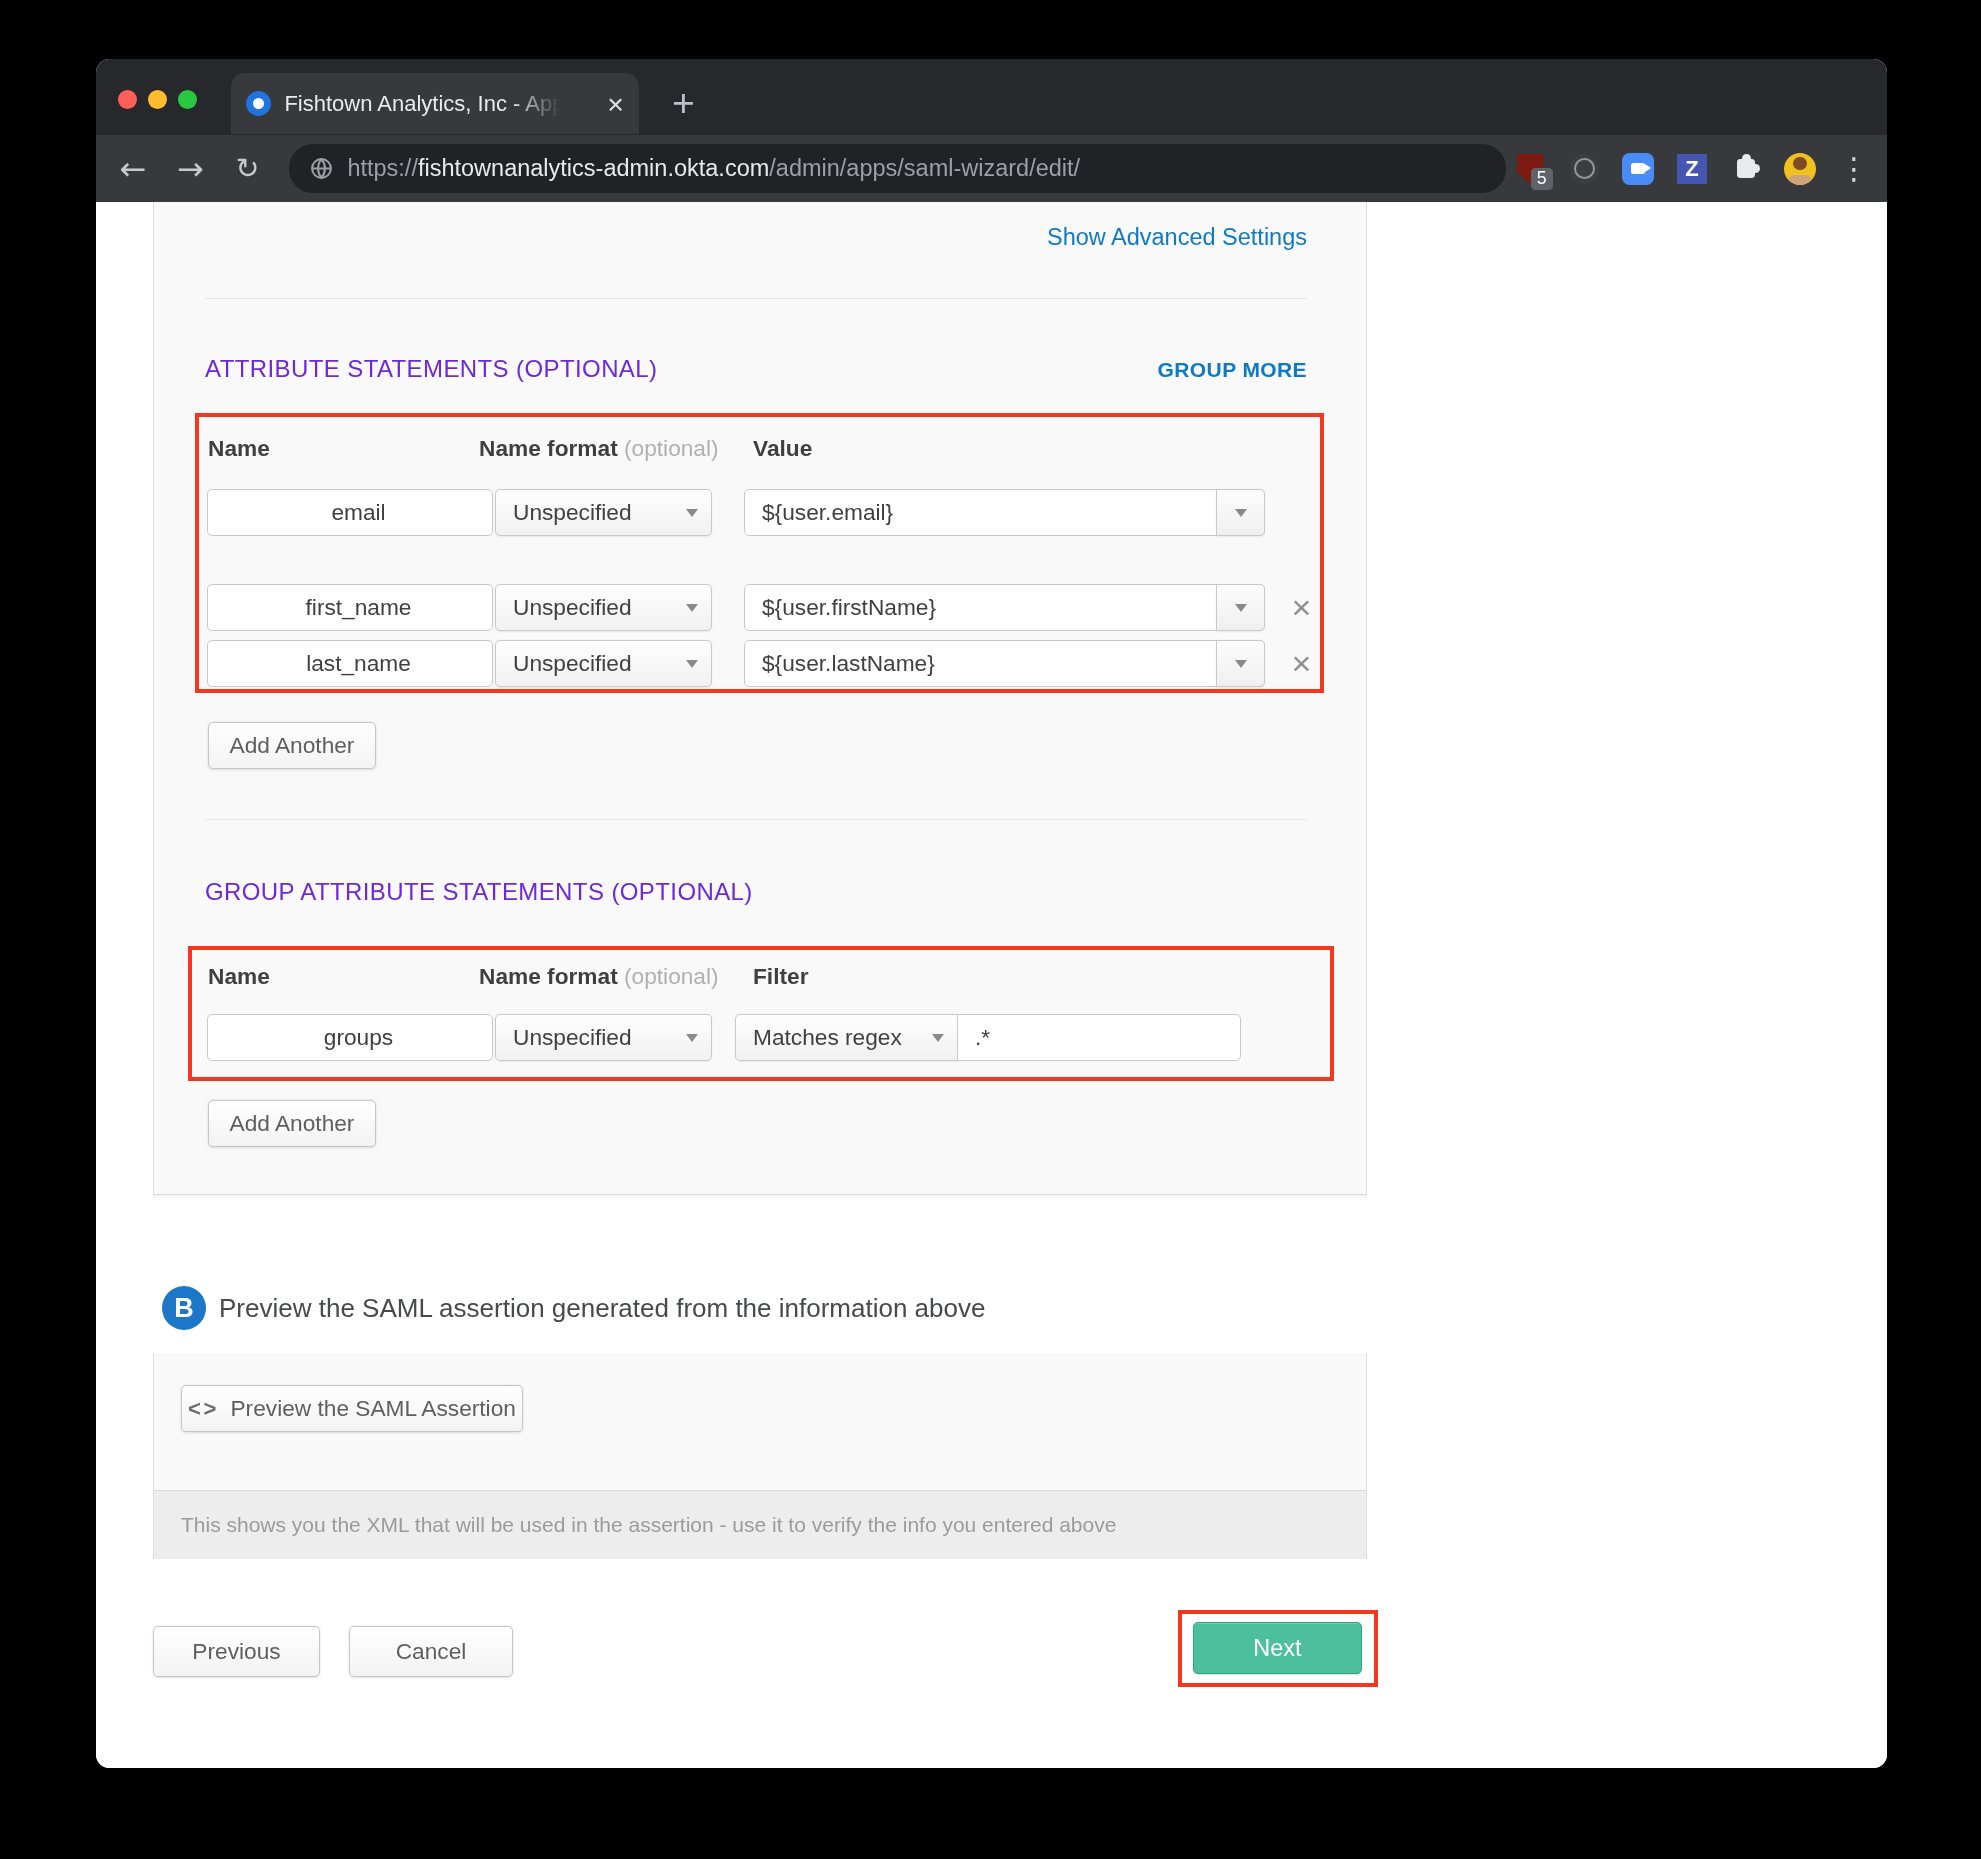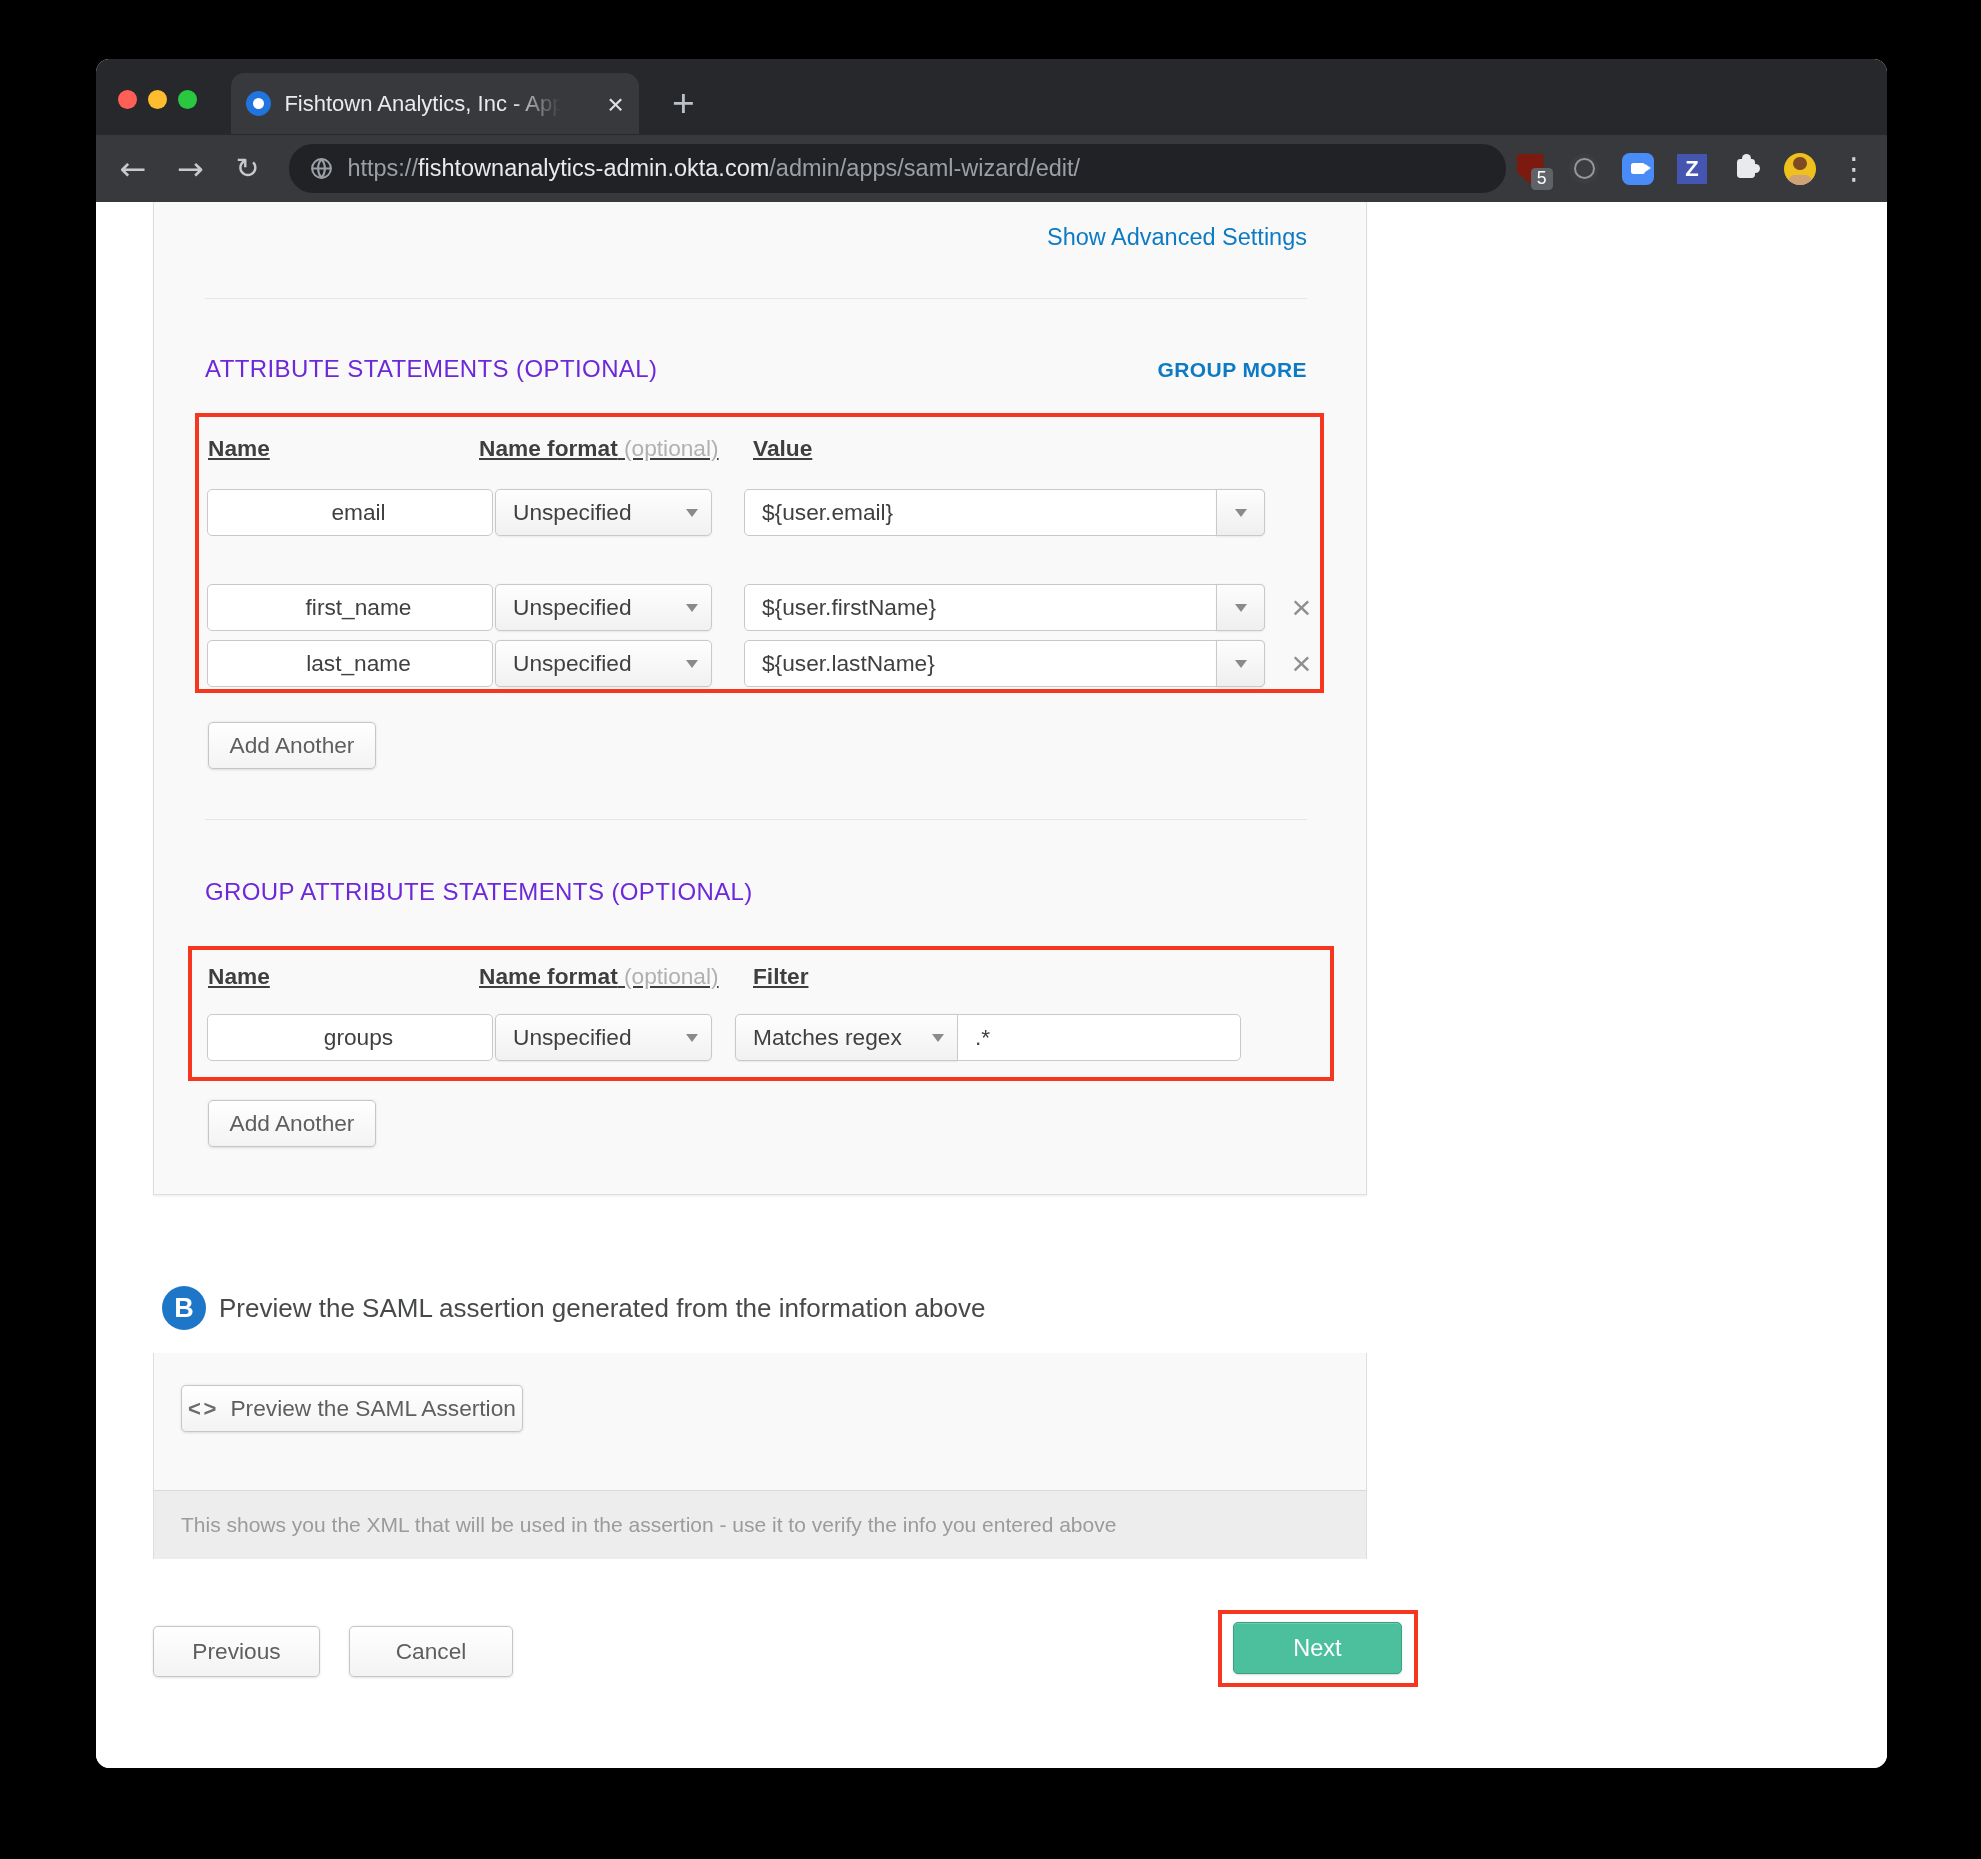--- a/index.html
+++ b/index.html
@@ -49,21 +49,21 @@
   .panel{position:absolute;background:#f9f9f9;border:0.8px solid #dddddd;border-top:none;box-sizing:border-box;}
   .panel1{left:57px;top:0;width:1214px;height:993px;box-shadow:0 1.7px 1.7px rgba(0,0,0,.05);}
   .link{color:#0d7ac4;font-size:23.5px;}
   .show-adv{position:absolute;top:22px;right:59px;}
   .hr{position:absolute;left:51px;right:59px;height:0;border-top:1.7px solid #e6e6e6;}
   .sec-title{position:absolute;left:51px;color:#6d28d9;font-size:24px;letter-spacing:0.4px;}
   .learn-more{position:absolute;right:59px;font-size:21px;font-weight:bold;letter-spacing:0.4px;}
   .redbox{position:absolute;border:4.2px solid #f4371e;box-sizing:border-box;}
   .rb1{left:41px;top:211px;width:1129px;height:280px;}
   .rb2{left:34px;top:744px;width:1146px;height:135px;}
-  .colhead{position:absolute;font-size:22.7px;font-weight:bold;color:#3f3f3f;text-decoration:underline;}
+  .colhead{position:absolute;font-size:22.7px;font-weight:bold;color:#3f3f3f;}
   .opt{font-weight:normal;color:#b0b0b0;}
   .frow{position:absolute;left:0;width:100%;height:47px;}
   .inp{position:absolute;height:47px;box-sizing:border-box;border:0.8px solid #c9c9c9;border-radius:5px;background:#fff;font-family:"Liberation Sans",sans-serif;font-size:22.7px;color:#404040;padding:0 0 0 17px;outline:none;}
   .sel{position:absolute;height:47px;box-sizing:border-box;border:0.8px solid #c9c9c9;border-radius:5px;background:linear-gradient(#fefefe,#f1f1f1);display:flex;align-items:center;justify-content:space-between;padding:0 13.4px 0 17px;font-size:22.7px;color:#404040;box-shadow:0 0.8px 1.7px rgba(0,0,0,.07);}
   .caret{width:0;height:0;border-left:6.7px solid transparent;border-right:6.7px solid transparent;border-top:8.4px solid #8a8a8a;}
   .name-col{left:53px;width:286px;text-align:center;}
   .fmt-col{left:341px;width:217px;}
   .combo{position:absolute;left:590px;width:521px;height:47px;}
   .combo .cinp{left:0;top:0;width:100%;padding-right:64px;}
   .combo-btn{position:absolute;right:0;top:0;width:49px;height:47px;box-sizing:border-box;border:0.8px solid #c9c9c9;border-radius:0 5px 5px 0;background:linear-gradient(#fdfdfd,#efefef);display:flex;align-items:center;justify-content:center;box-shadow:0 0.8px 1.7px rgba(0,0,0,.07);}
@@ -73,21 +73,21 @@
   .ginp{left:803px;width:284px;border-radius:0 5px 5px 0;}
   .bcircle{position:absolute;left:66px;top:1084px;width:44px;height:44px;border-radius:50%;background:#1d76c7;color:#fff;font-size:27px;font-weight:bold;display:flex;align-items:center;justify-content:center;}
   .bheading{position:absolute;left:123px;top:1091px;font-size:26px;color:#47494b;}
   .panelB{left:57px;top:1151px;width:1214px;height:206px;}
   .pB-top{position:absolute;left:0;top:0;width:100%;height:137px;}
   .pB-foot{position:absolute;left:0;top:137px;width:100%;height:69px;background:#ededed;border-top:0.8px solid #d9d9d9;display:flex;align-items:center;padding-left:27px;box-sizing:border-box;color:#9b9b9b;font-size:21px;}
   .preview-btn{left:27px;top:32px;width:342px;height:47px;gap:11.7px;}
   .code-ico{color:#6b6b6b;font-size:22px;letter-spacing:2.5px;font-weight:bold;}
   .prev-btn{left:57px;top:1424px;width:167px;height:51px;}
   .cancel-btn{left:253px;top:1424px;width:164px;height:51px;}
-  .rb3{left:1082px;top:1408px;width:200px;height:77px;margin-left:40px;}
+  .rb3{left:1082px;top:1408px;width:200px;height:77px;}
   .next-btn{position:absolute;left:11px;top:8.4px;width:169px;height:52px;box-sizing:border-box;background:#4cbf9c;border:0.8px solid #35a381;border-radius:5px;color:#fff;font-size:23.5px;display:flex;align-items:center;justify-content:center;box-shadow:inset 0 0.8px 0 rgba(255,255,255,.25),0 0.8px 1.7px rgba(0,0,0,.15);}
 </style>
 </head>
 <body>
 
 <div class="stage">
   <div class="window">
 
     <div class="tabstrip">
       <div class="tl red"></div>

